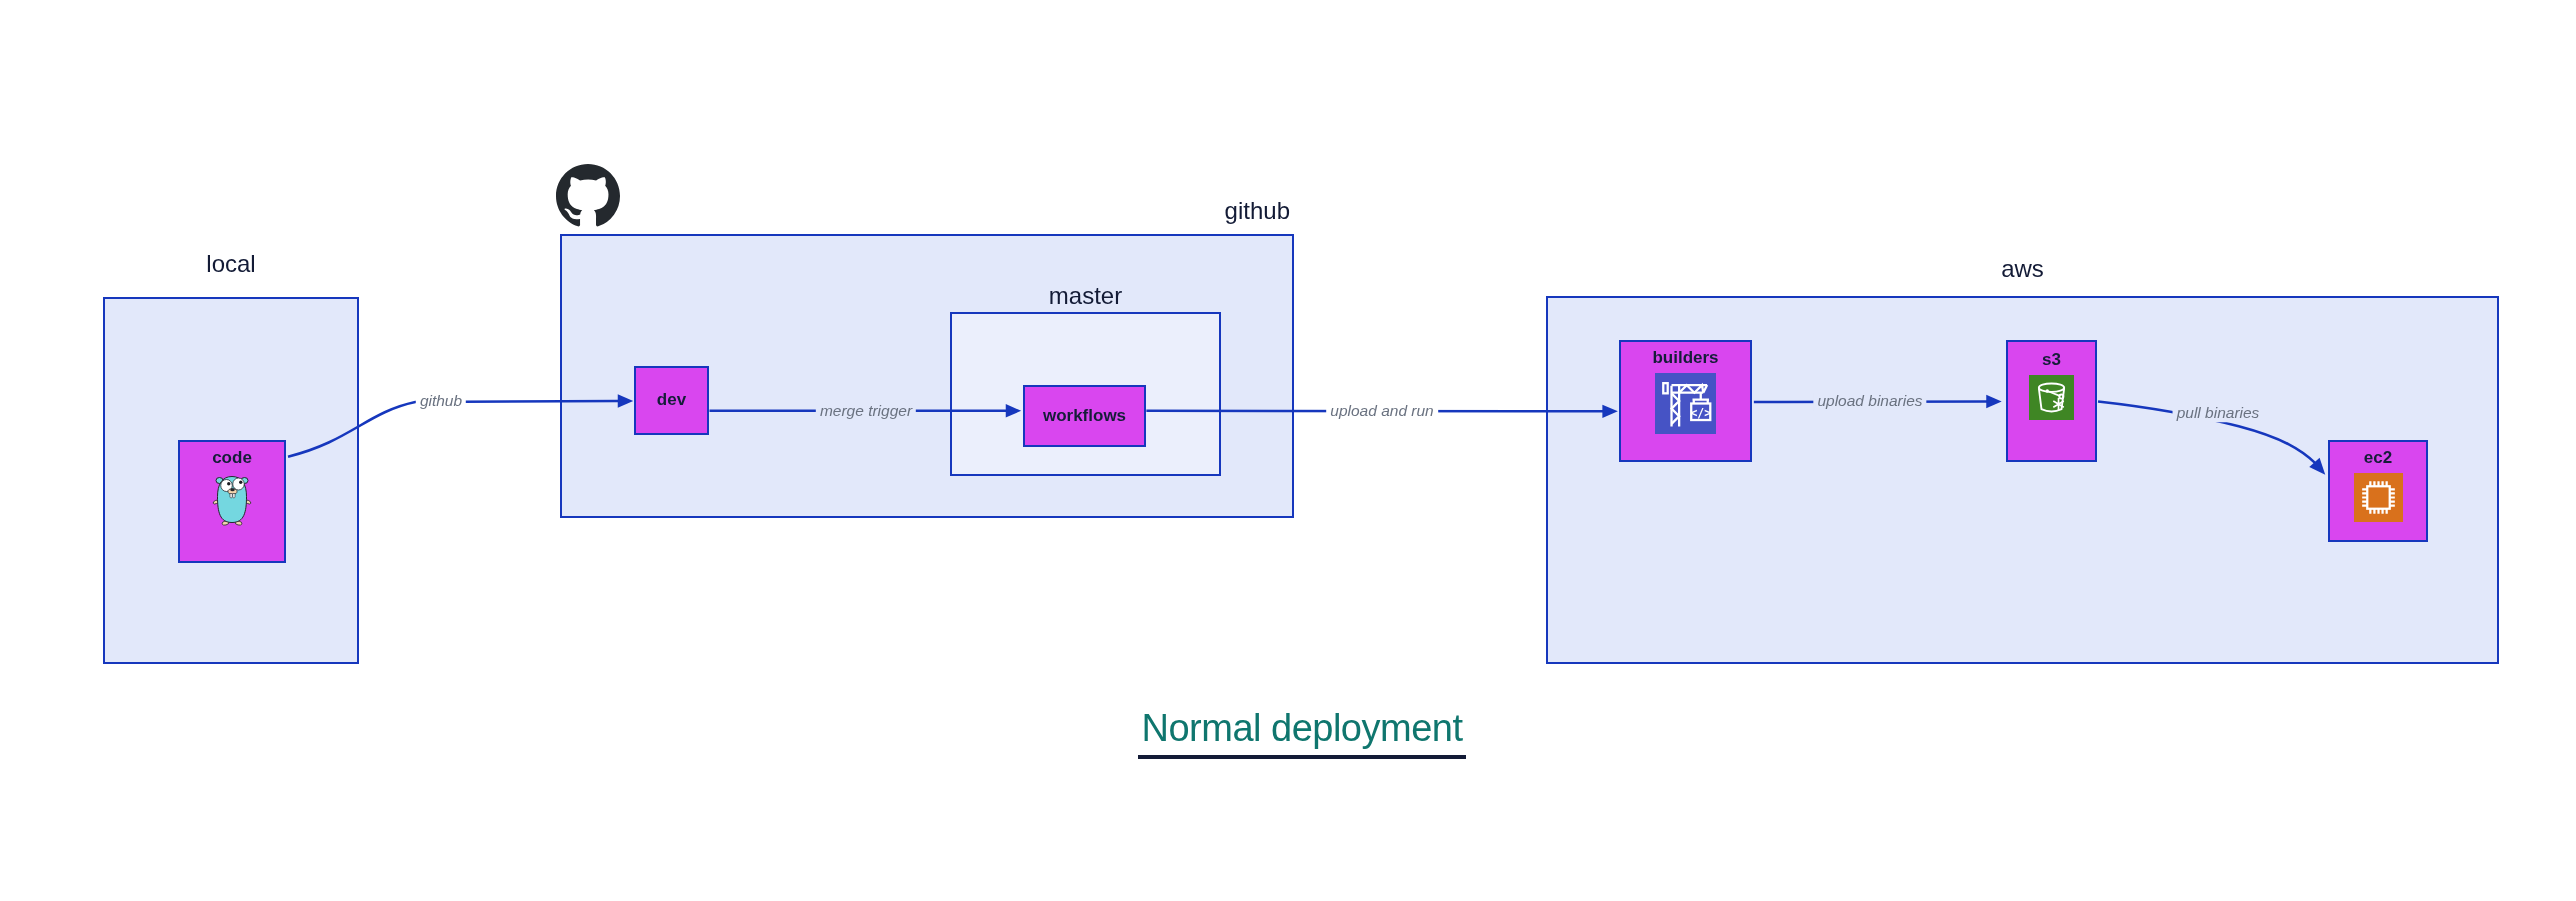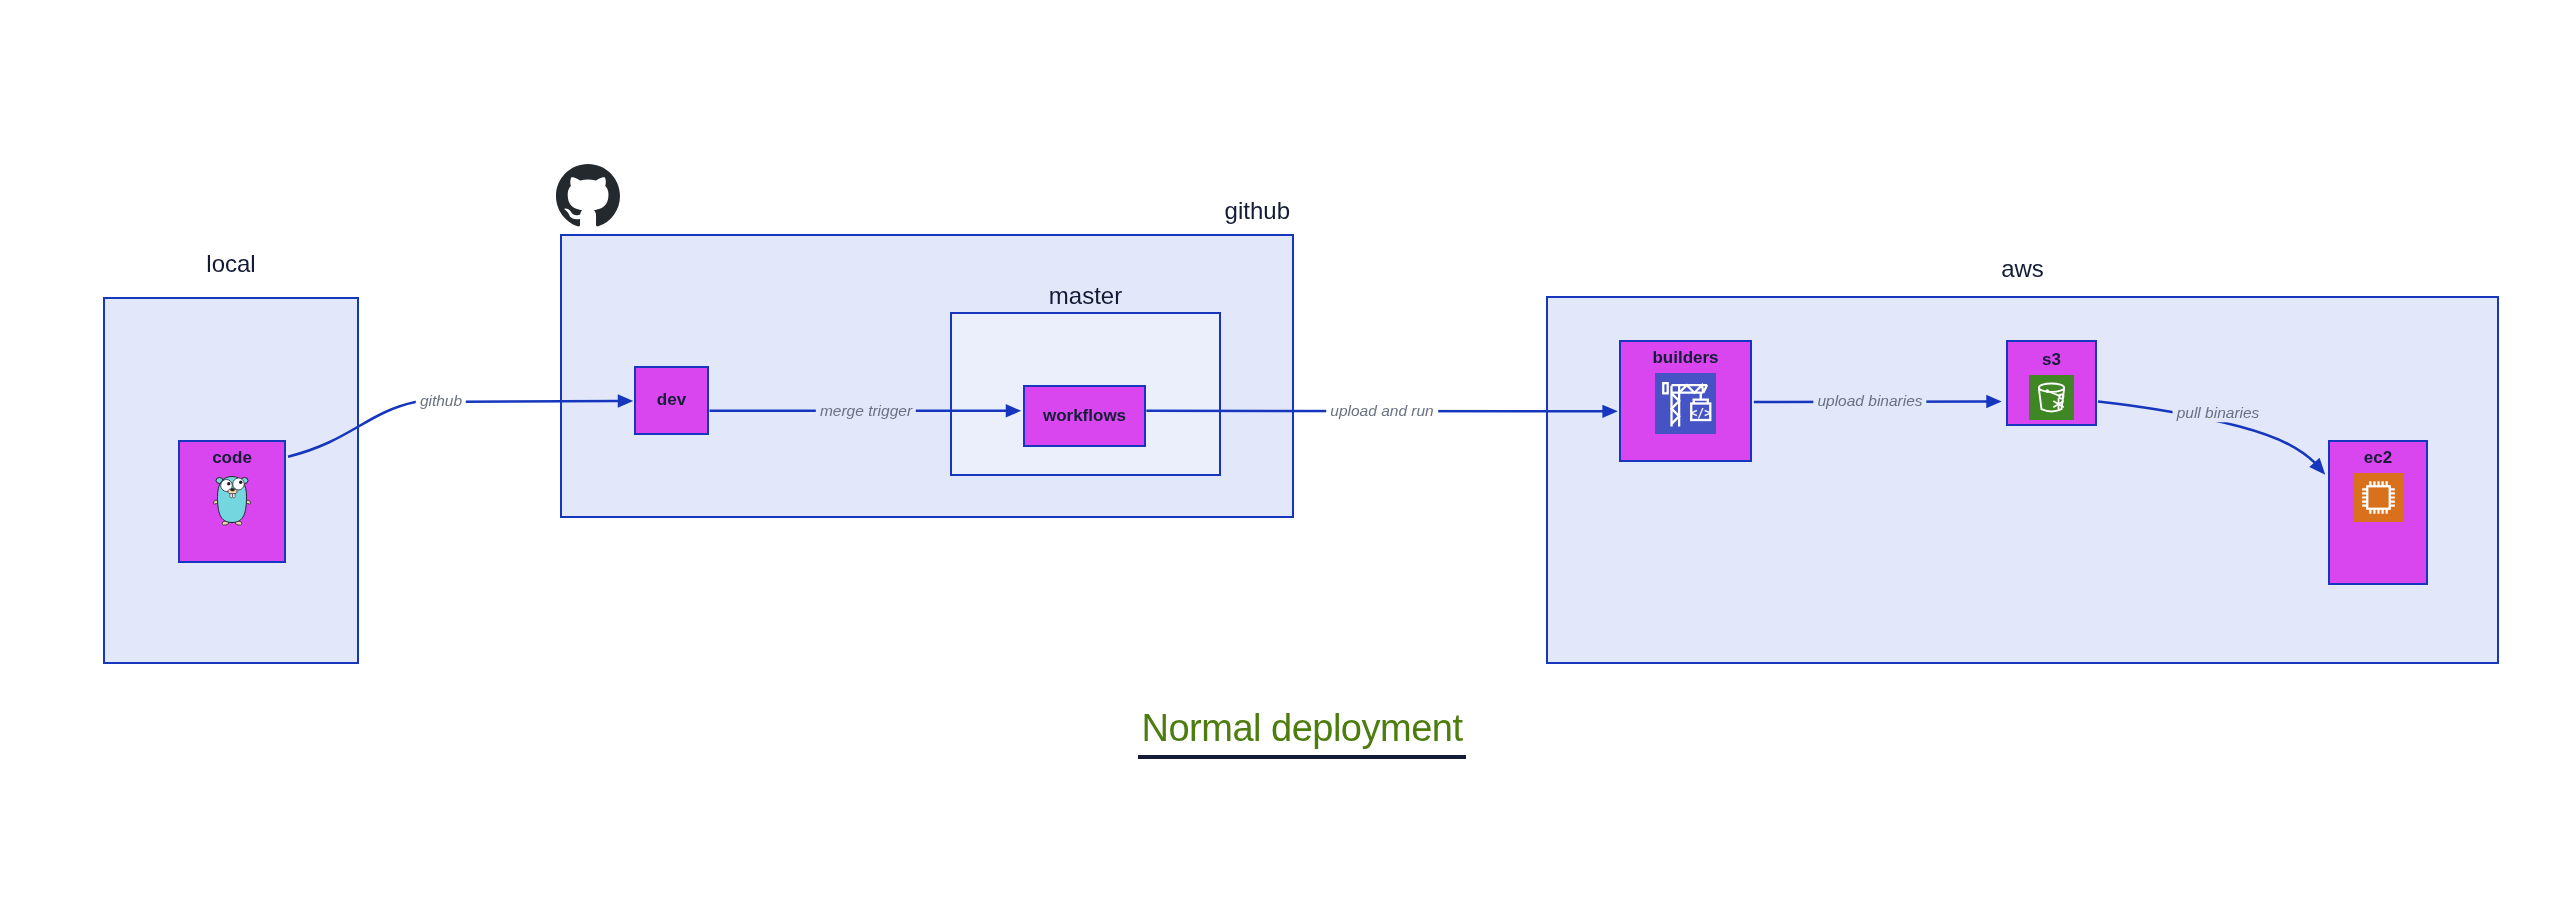--- a/index.html
+++ b/index.html
@@ -23,21 +23,21 @@
   .iconbox{display:inline-block;margin-top:5.2px;}
   .elabel{
     position:absolute;transform:translate(-50%,-50%);font-size:15.5px;font-style:italic;
     color:#6a7280;padding:1px 4.1px;white-space:nowrap;z-index:3;line-height:1;
   }
   .bg-white{background:#ffffff;}
   .bg-group{background:#e2e8fa;}
   #github-logo{position:absolute;left:556px;top:164px;width:64px;height:64px;z-index:0;}
   #title-row{position:absolute;left:0;top:707px;width:2604px;text-align:center;z-index:0;}
   #title-row span{
-    display:inline-block;font-size:38px;color:#4d7c0f;
+    display:inline-block;font-size:38px;color:#0f766e;
     border-bottom:4.1px solid #131b36;padding:0 3.1px 5.2px 3.1px;letter-spacing:-0.5px;
   }
   .sq{display:block;}
 </style>
 </head>
 <body>
 
 <div id="canvas">
 
   <div class="group" style="left:103px;top:297px;width:256px;height:367px;"></div>
@@ -115,39 +115,39 @@
           <path d="M13 9.5 H41 M13 15.5 H38"></path>
           <path d="M19 15.5 L25 9.5 L31 15.5 L37 9.5 L38 15.5 M41 9.5 L38 15.5"></path>
           <path d="M36 15.5 V21 M29.5 21 H42.5 M30.5 21 V24 M41.5 21 V24"></path>
           <rect x="28.5" y="24" width="15" height="13"></rect>
         </g>
         <text x="36" y="34.5" font-size="9" font-weight="bold" fill="#ffffff" text-anchor="middle" font-family="DejaVu Sans Mono, monospace">&lt;/&gt;</text>
       </svg>
     </span>
   </div>
 
-  <div class="node" style="left:2006px;top:340px;width:91px;height:86px;">
+  <div class="node" style="left:2006px;top:340px;width:91px;height:122px;">
     <span class="nlabel top" style="margin-top:9.3px;">s3</span>
     <span class="iconbox" style="background:#3f8624;">
       <svg class="sq" width="45" height="45" viewBox="0 0 48 48">
         <g stroke="#ffffff" stroke-width="2" fill="none">
           <ellipse cx="24" cy="13.5" rx="13.5" ry="4.5"></ellipse>
           <path d="M10.5 14 L13.3 36.5 Q24 41.5 34.7 36.5 L37.5 14"></path>
           <path d="M21 17.6 L33.5 22.5"></path>
           <circle cx="34.5" cy="23" r="2.2"></circle>
         </g>
         <circle cx="19.5" cy="17" r="1.8" fill="#ffffff"></circle>
         <g stroke="#ffffff" stroke-width="1.8" fill="none">
           <path d="M31.5 24.5 V37.5 M25.9 27.7 L37.1 34.3 M37.1 27.7 L25.9 34.3"></path>
         </g>
       </svg>
     </span>
   </div>
 
-  <div class="node" style="left:2328px;top:440px;width:100px;height:145px;">
+  <div class="node" style="left:2328px;top:440px;width:100px;height:102px;">
     <span class="nlabel top">ec2</span>
     <span class="iconbox" style="background:#d9711c;">
       <svg class="sq" width="49" height="49" viewBox="0 0 48 48">
         <g stroke="#ffffff" stroke-width="2.2" fill="none">
           <rect x="13" y="13" width="22" height="22"></rect>
           <path d="M16 13 V8 M20 13 V8 M24 13 V8 M28 13 V8 M32 13 V8"></path>
           <path d="M16 35 V40 M20 35 V40 M24 35 V40 M28 35 V40 M32 35 V40"></path>
           <path d="M13 16 H8 M13 20 H8 M13 24 H8 M13 28 H8 M13 32 H8"></path>
           <path d="M35 16 H40 M35 20 H40 M35 24 H40 M35 28 H40 M35 32 H40"></path>
         </g>

